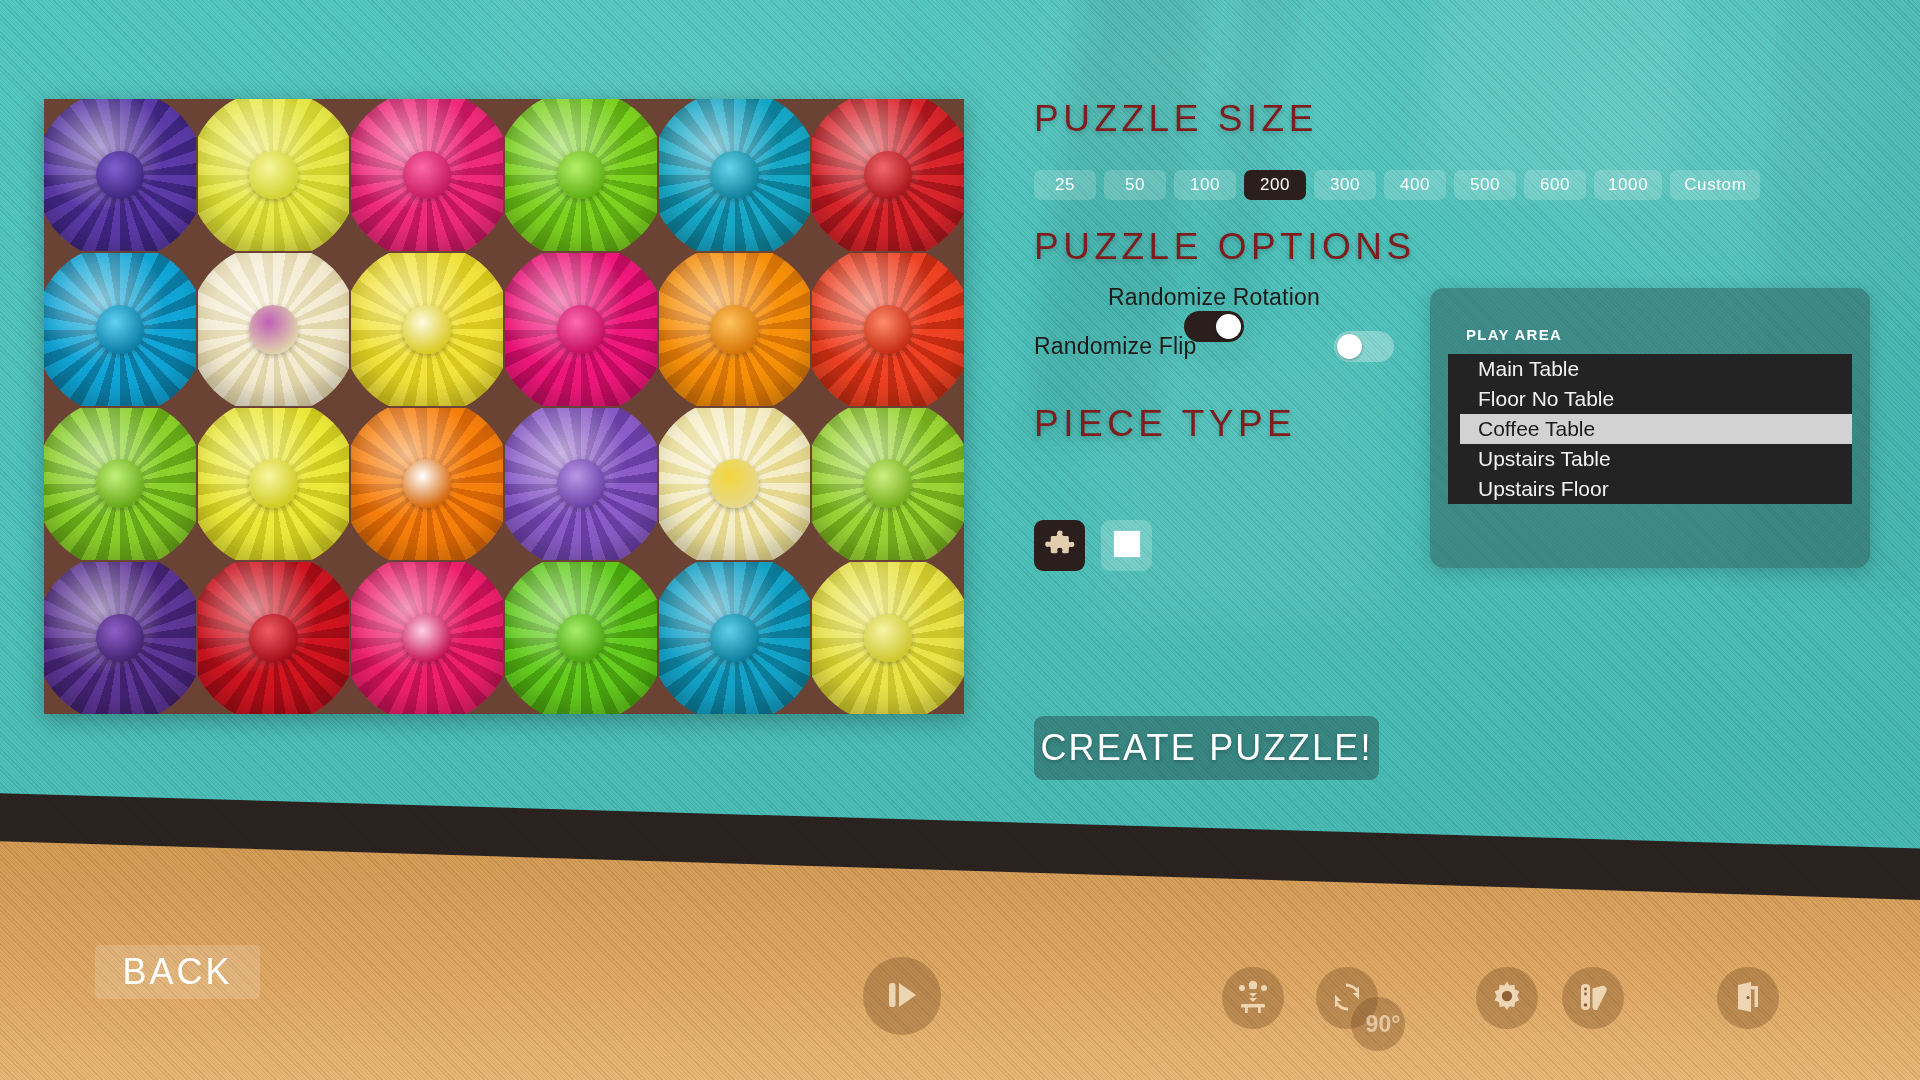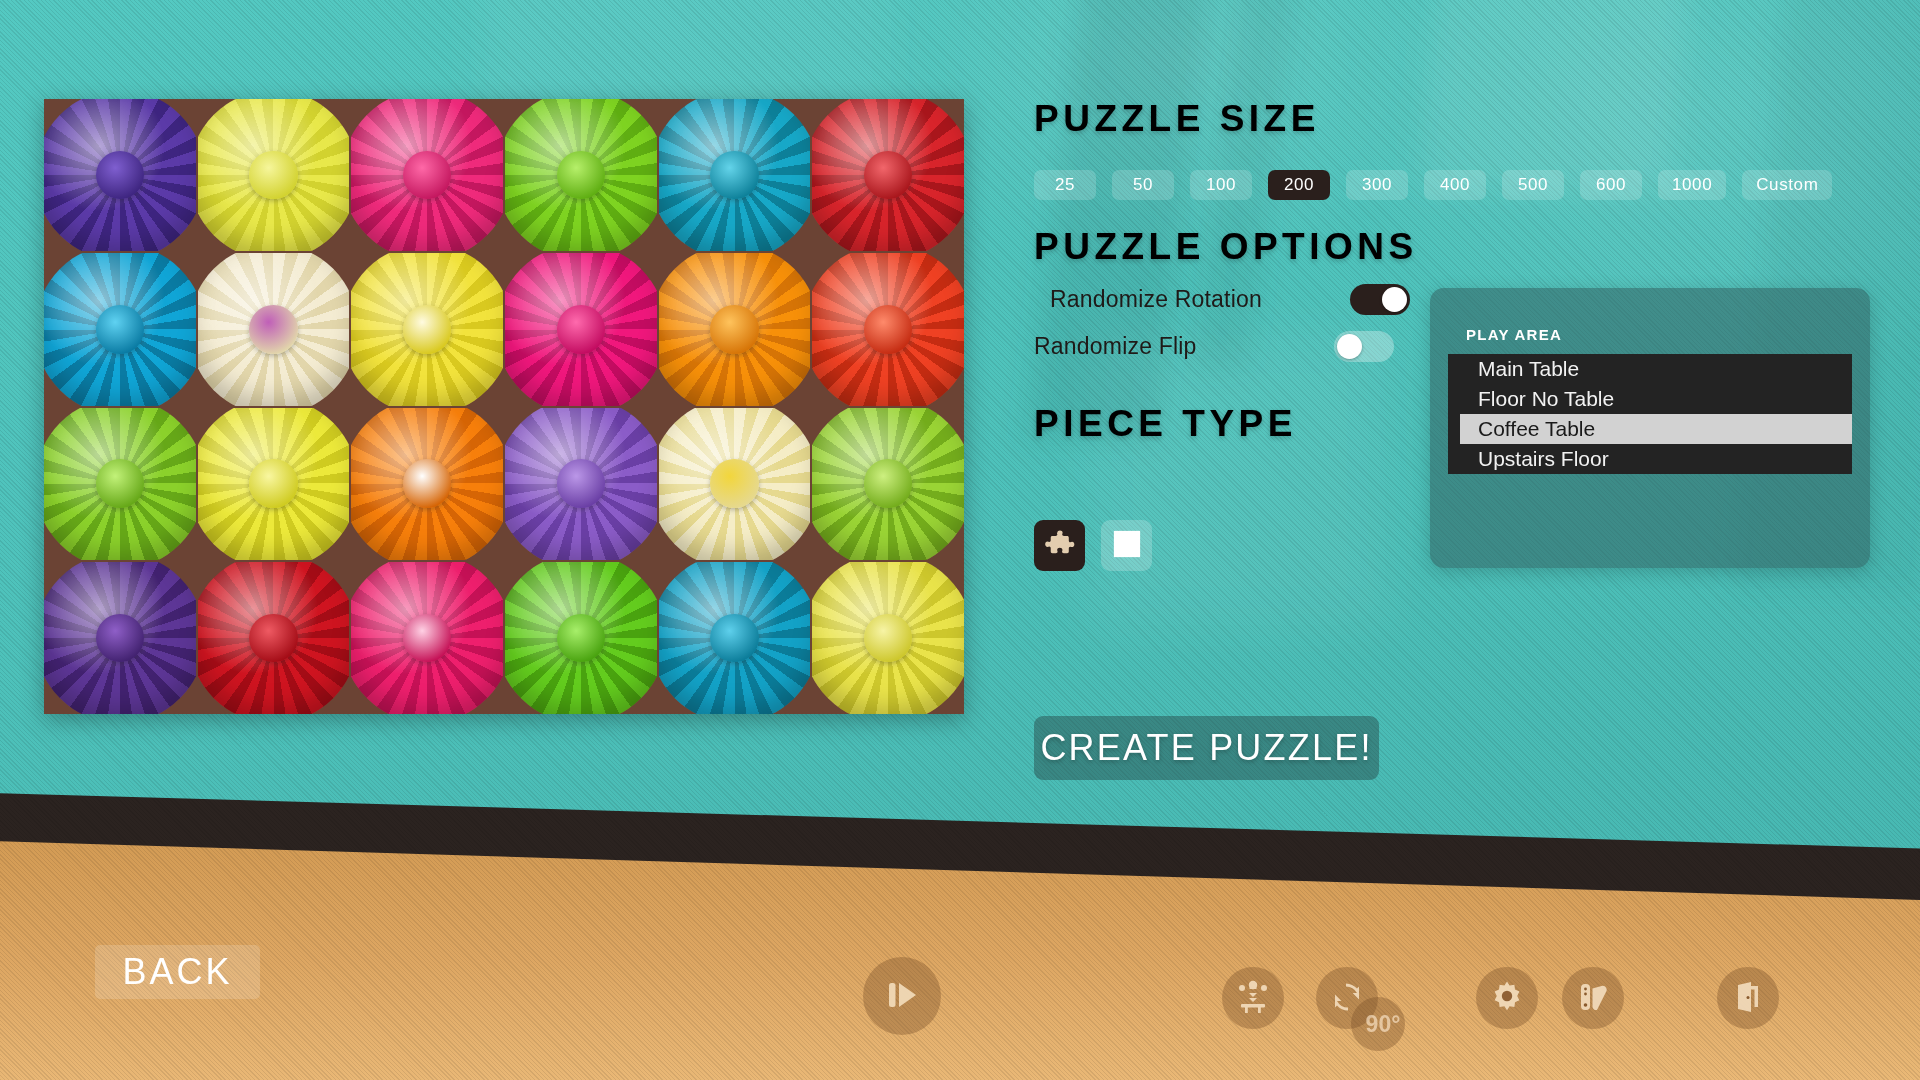--- a/index.html
+++ b/index.html
@@ -128,34 +128,34 @@
   
   .right-col {
     position: absolute;
     left: 1018px;
     top: 0;
     width: 880px;
     height: 820px;
   }
 
   .section-title {
-    color: #000000;
+    color: #7f1d1d;
     font-size: 37px;
-    font-weight: 700;
+    font-weight: 400;
     letter-spacing: 4.5px;
     text-shadow: 0 2px 5px rgba(0,0,0,0.22);
   }
 
   
   .size-row {
     position: absolute;
     left: 16px;
     top: 170px;
     display: flex;
-    gap: 16px;
+    gap: 8px;
     align-items: center;
   }
   .chip {
     min-width: 62px;
     height: 30px;
     padding: 0 14px;
     border-radius: 7px;
     background: rgba(255,255,255,0.17);
     color: #ffffff;
     font-size: 17px;
@@ -405,21 +405,21 @@
       <button class="chip">300</button>
       <button class="chip">400</button>
       <button class="chip">500</button>
       <button class="chip">600</button>
       <button class="chip">1000</button>
       <button class="chip">Custom</button>
     </div>
 
     <div class="section-title" style="position:absolute;left:16px;top:226px;">PUZZLE OPTIONS</div>
 
-    <div class="opt-row" style="left:32px;top:284px;">
+    <div class="opt-row" style="left:16px;top:284px;flex-direction:column;">
       <span class="opt-label">Randomize Rotation</span>
       <div class="toggle on">
         <div class="knob"></div>
       </div>
     </div>
 
     <div class="opt-row" style="left:16px;top:331px;">
       <span class="opt-label">Randomize Flip</span>
       <div class="toggle">
         <div class="knob"></div>
@@ -447,20 +447,21 @@
 
     <button class="create-btn">CREATE PUZZLE!</button>
   </div>
 
   <div class="play-panel">
     <div class="play-title">PLAY AREA</div>
     <ul class="play-list">
       <li class="play-item">Main Table</li>
       <li class="play-item">Floor No Table</li>
       <li class="play-item selected">Coffee Table</li>
+      <li class="play-item">Upstairs Table</li>
       <li class="play-item">Upstairs Floor</li>
     </ul>
   </div>
 
   <button class="back-btn">BACK</button>
 
   <button class="round-btn next-btn">
     <span>
       <svg width="42" height="42" viewBox="0 0 42 42">
         <rect x="8" y="9" width="6.5" height="24" rx="2.5" fill="#f0d9b6" opacity=".95"></rect>

